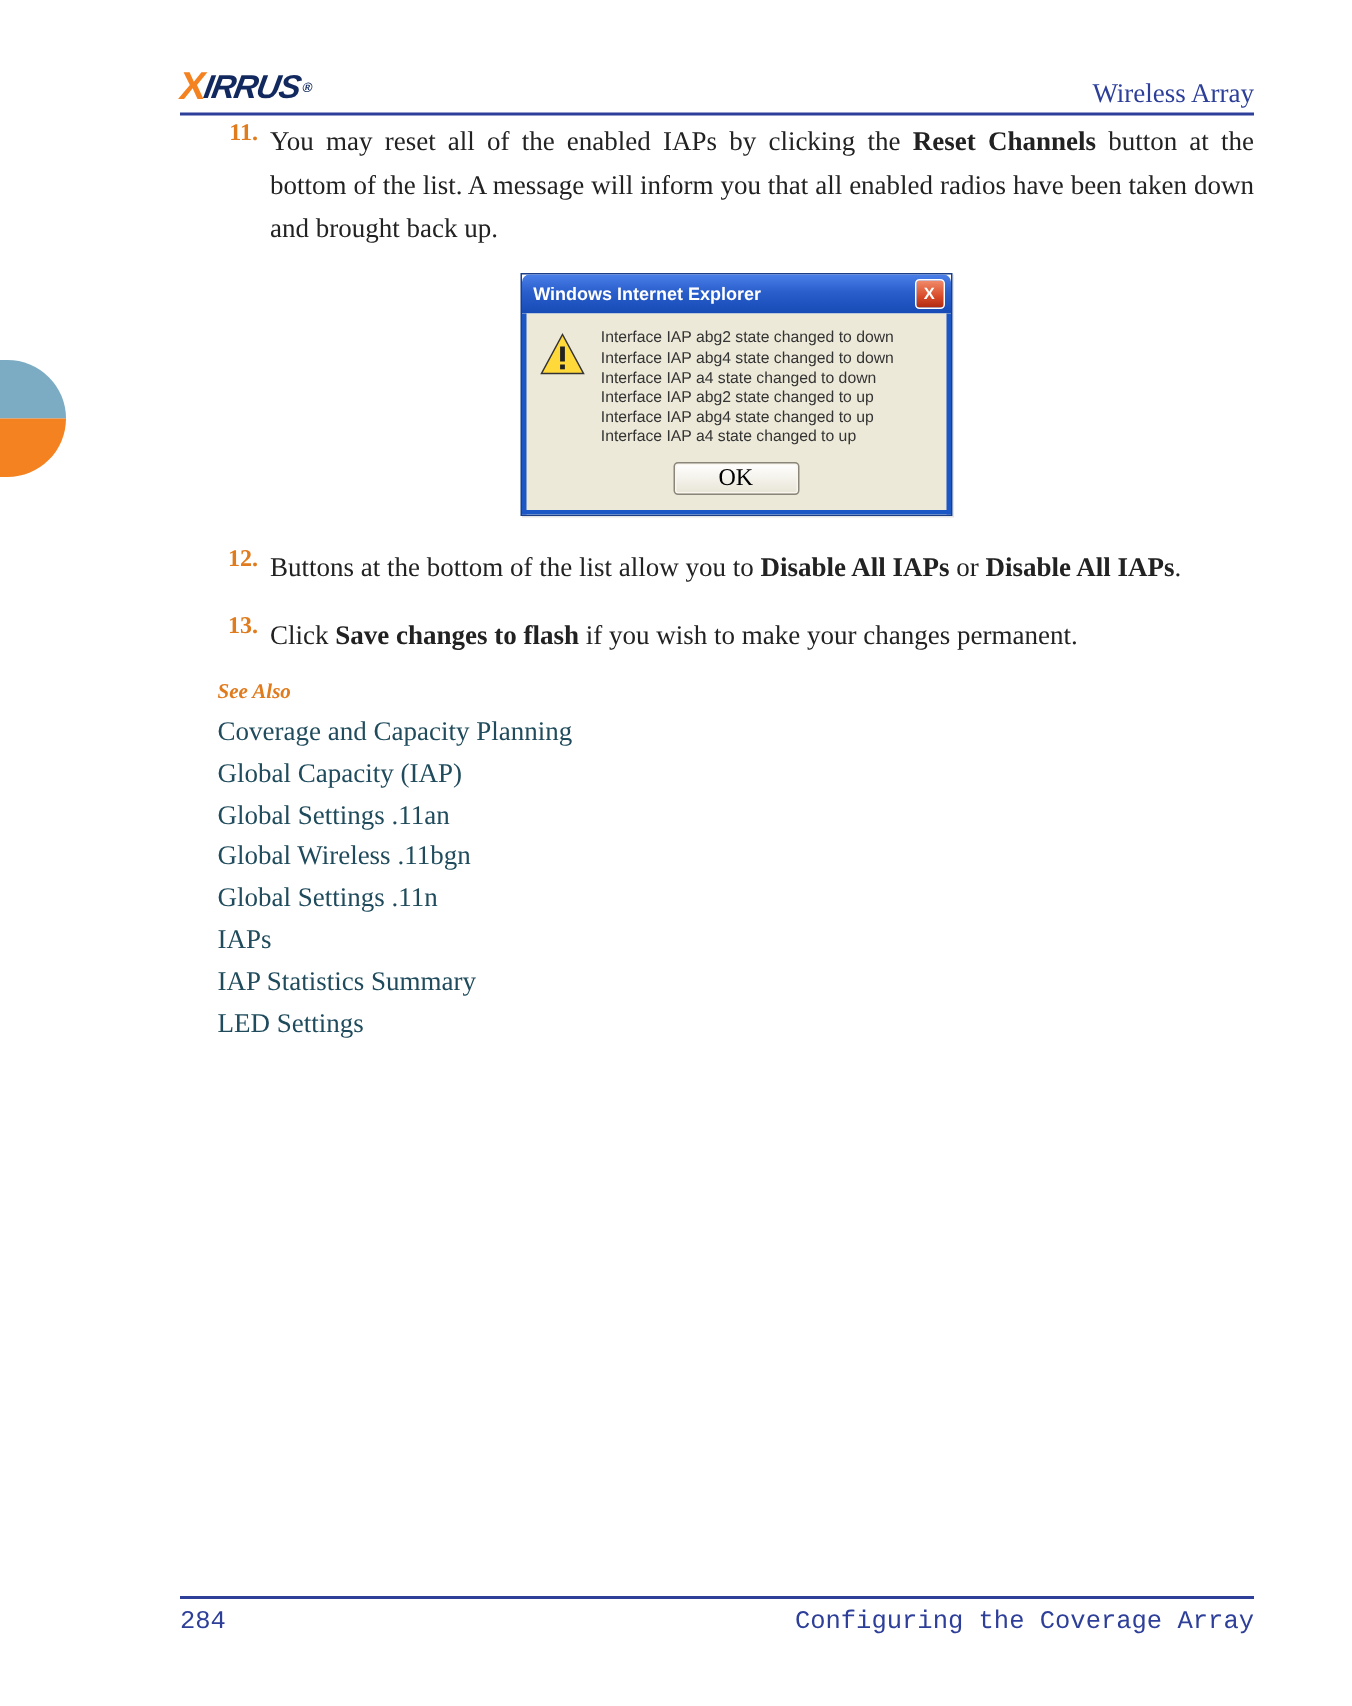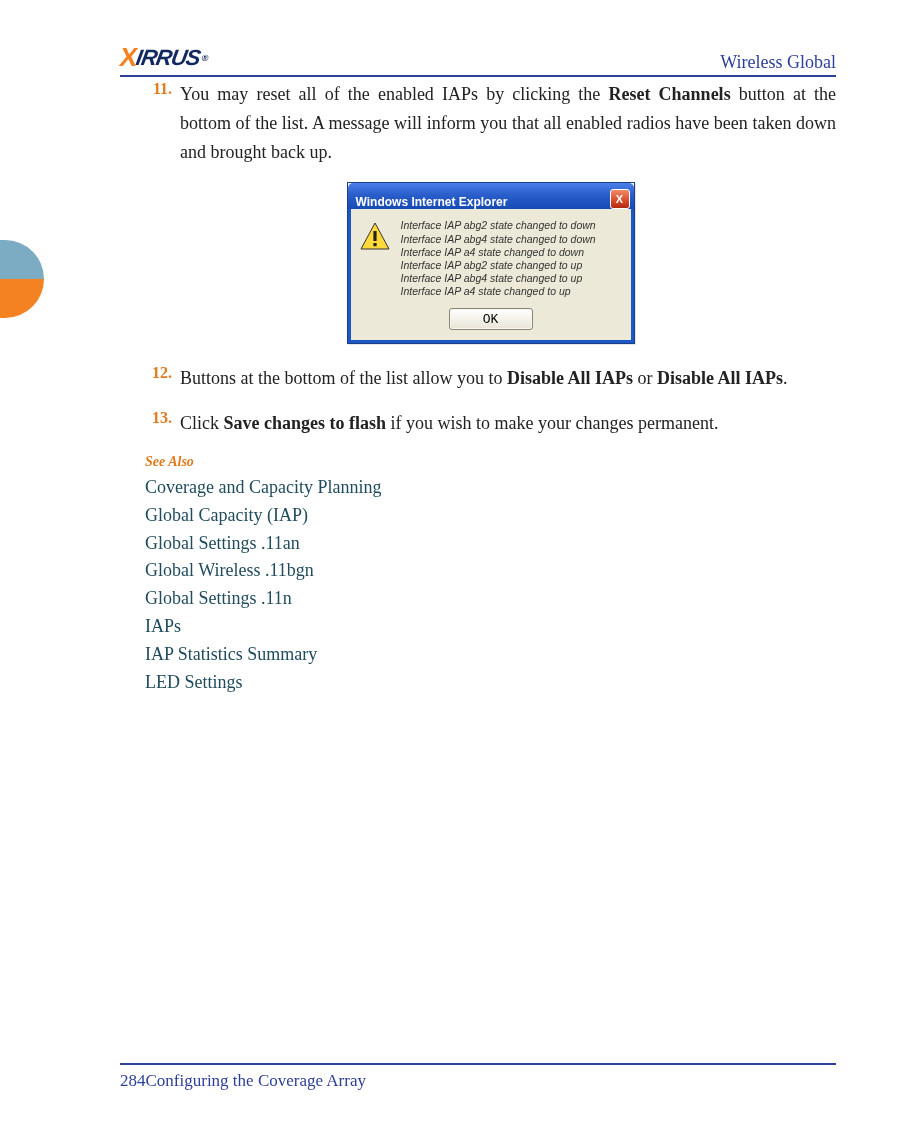--- a/index.html
+++ b/index.html
@@ -33,65 +33,65 @@
     .step-num { color: #e07b1e; font-weight: 700; min-width: 35px; text-align: right; padding-right: 8px; font-size: 16px; }
     .step-body { flex: 1; font-size: 18px; line-height: 1.6; text-align: justify; }
     .step-body b, .step-body strong { font-weight: 700; }
     .dialog-wrap { display: flex; justify-content: center; margin: 10px 0 20px 0;}
     .dialog {
       width: 288px; border: 1px solid #1b3e86; font-family: Tahoma, Verdana, sans-serif;
       box-shadow: 1px 1px 0 rgba(0,0,0,.1);
     }
     .dialog-titlebar {
       background: linear-gradient(180deg, #4a7ee8 0%, #2a5ecb 45%, #164bb6 100%);
-      height: 26px; display: flex; align-items: flex-end; justify-content: space-between;
+      height: 26px; display: flex; align-items: center; justify-content: space-between;
       padding: 0 4px 0 8px; color: #fff; font-size: 12px; font-weight: 700;
       border-top-left-radius: 5px; border-top-right-radius: 5px;
     }
     .close-btn {
       width: 20px; height: 20px; background: linear-gradient(180deg,#f08b6a,#d84b29 60%,#b02a10);
       border:1px solid #fff; border-radius:3px; display:flex; align-items:center; justify-content:center;
       color:#fff; font-size:11px; font-weight:700; font-family: Arial, sans-serif;
     }
     .dialog-body { background: #ece9d8; padding: 10px 8px 10px 8px; border-left:3px solid #1c57c6; border-right:3px solid #1c57c6; border-bottom:3px solid #1c57c6;}
     .dialog-content { display: flex; gap: 10px; }
     .warn-icon { position: relative; width: 32px; height: 32px; margin-top:2px;}
     .warn-triangle { position:absolute; inset:0; }
     .warn-triangle svg { width:32px; height:32px; display:block;}
     .msg-lines { font-size: 10.5px; color:#333; line-height:1.25; font-family: Tahoma, sans-serif;}
-    .msg-lines div { white-space: nowrap; font-style: italic; }
+    .msg-lines div { white-space: nowrap; }
     .ok-row { display:flex; justify-content:center; margin-top:10px;}
-    .ok-btn { width:84px; height:22px; font-size:13px; font-family: Liberation Mono, monospace;
+    .ok-btn { width:84px; height:22px; font-size:16px; font-family: Liberation Serif, serif;
       background: linear-gradient(180deg,#fff,#e8e5d6); border:1px solid #8a867a; border-radius:3px;
       box-shadow: inset 0 0 0 1px #f8f6ee;
     }
     .see-also-heading { color:#e07b1e; font-style: italic; font-weight:700; font-size:14px; margin: 14px 0 4px 0;}
     .see-also-list { list-style:none; }
     .see-also-list li a { color:#1f4b5c; text-decoration:none; font-size:18px; line-height:1.55;}
     .footer-bar {
       position: absolute; bottom: 46px; left: 120px; right: 65px;
       border-top: 2px solid #2d3f99;
-      display:flex; justify-content:flex-start; padding-top:6px;
-      font-family: Liberation Serif, serif;
+      display:flex; justify-content:space-between; padding-top:6px;
+      font-family: Liberation Mono, monospace;
     }
     .page-num { color:#2d3f99; font-size:17px;}
     .footer-title { color:#2d3f99; font-size:17px;}
     .justify-loose { text-align: justify; text-justify: inter-word; }
   </style>
 </head>
 <body>
 
 <div class="page">
   <div class="header-bar">
     <div class="logo">
       <span class="logo-x">X</span>
       <span>IRRUS</span>
         <sup>®</sup>
     </div>
-    <div class="header-title">Wireless Global</div>
+    <div class="header-title">Wireless Array</div>
   </div>
 
   <div class="sidebar-chip">
     <div class="chip-top"></div>
     <div class="chip-bot"></div>
   </div>
 
   <div class="content">
 
     <ol class="steps">

